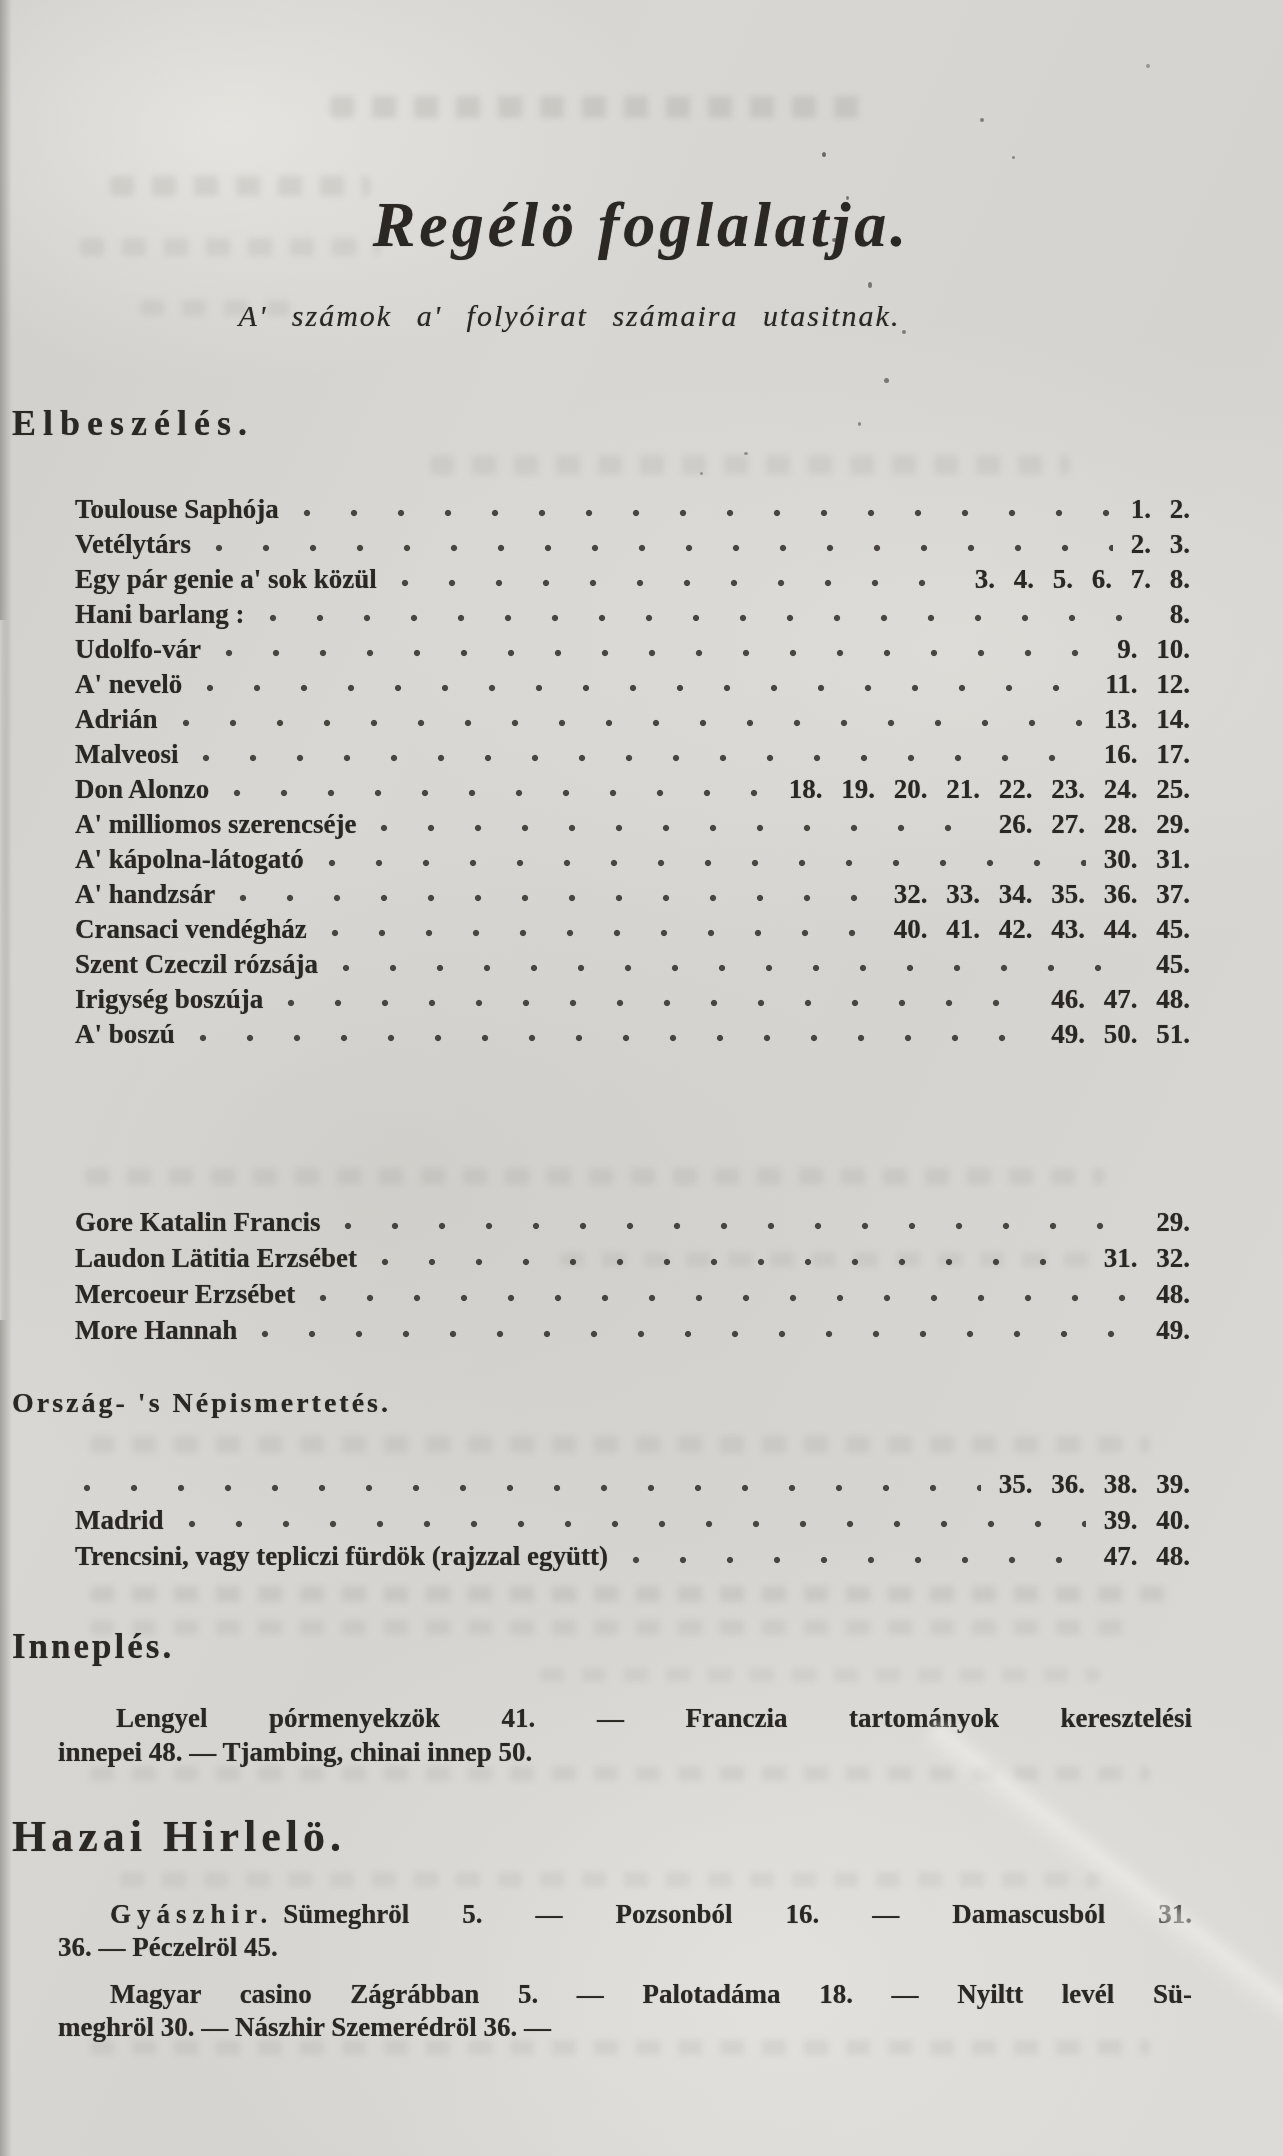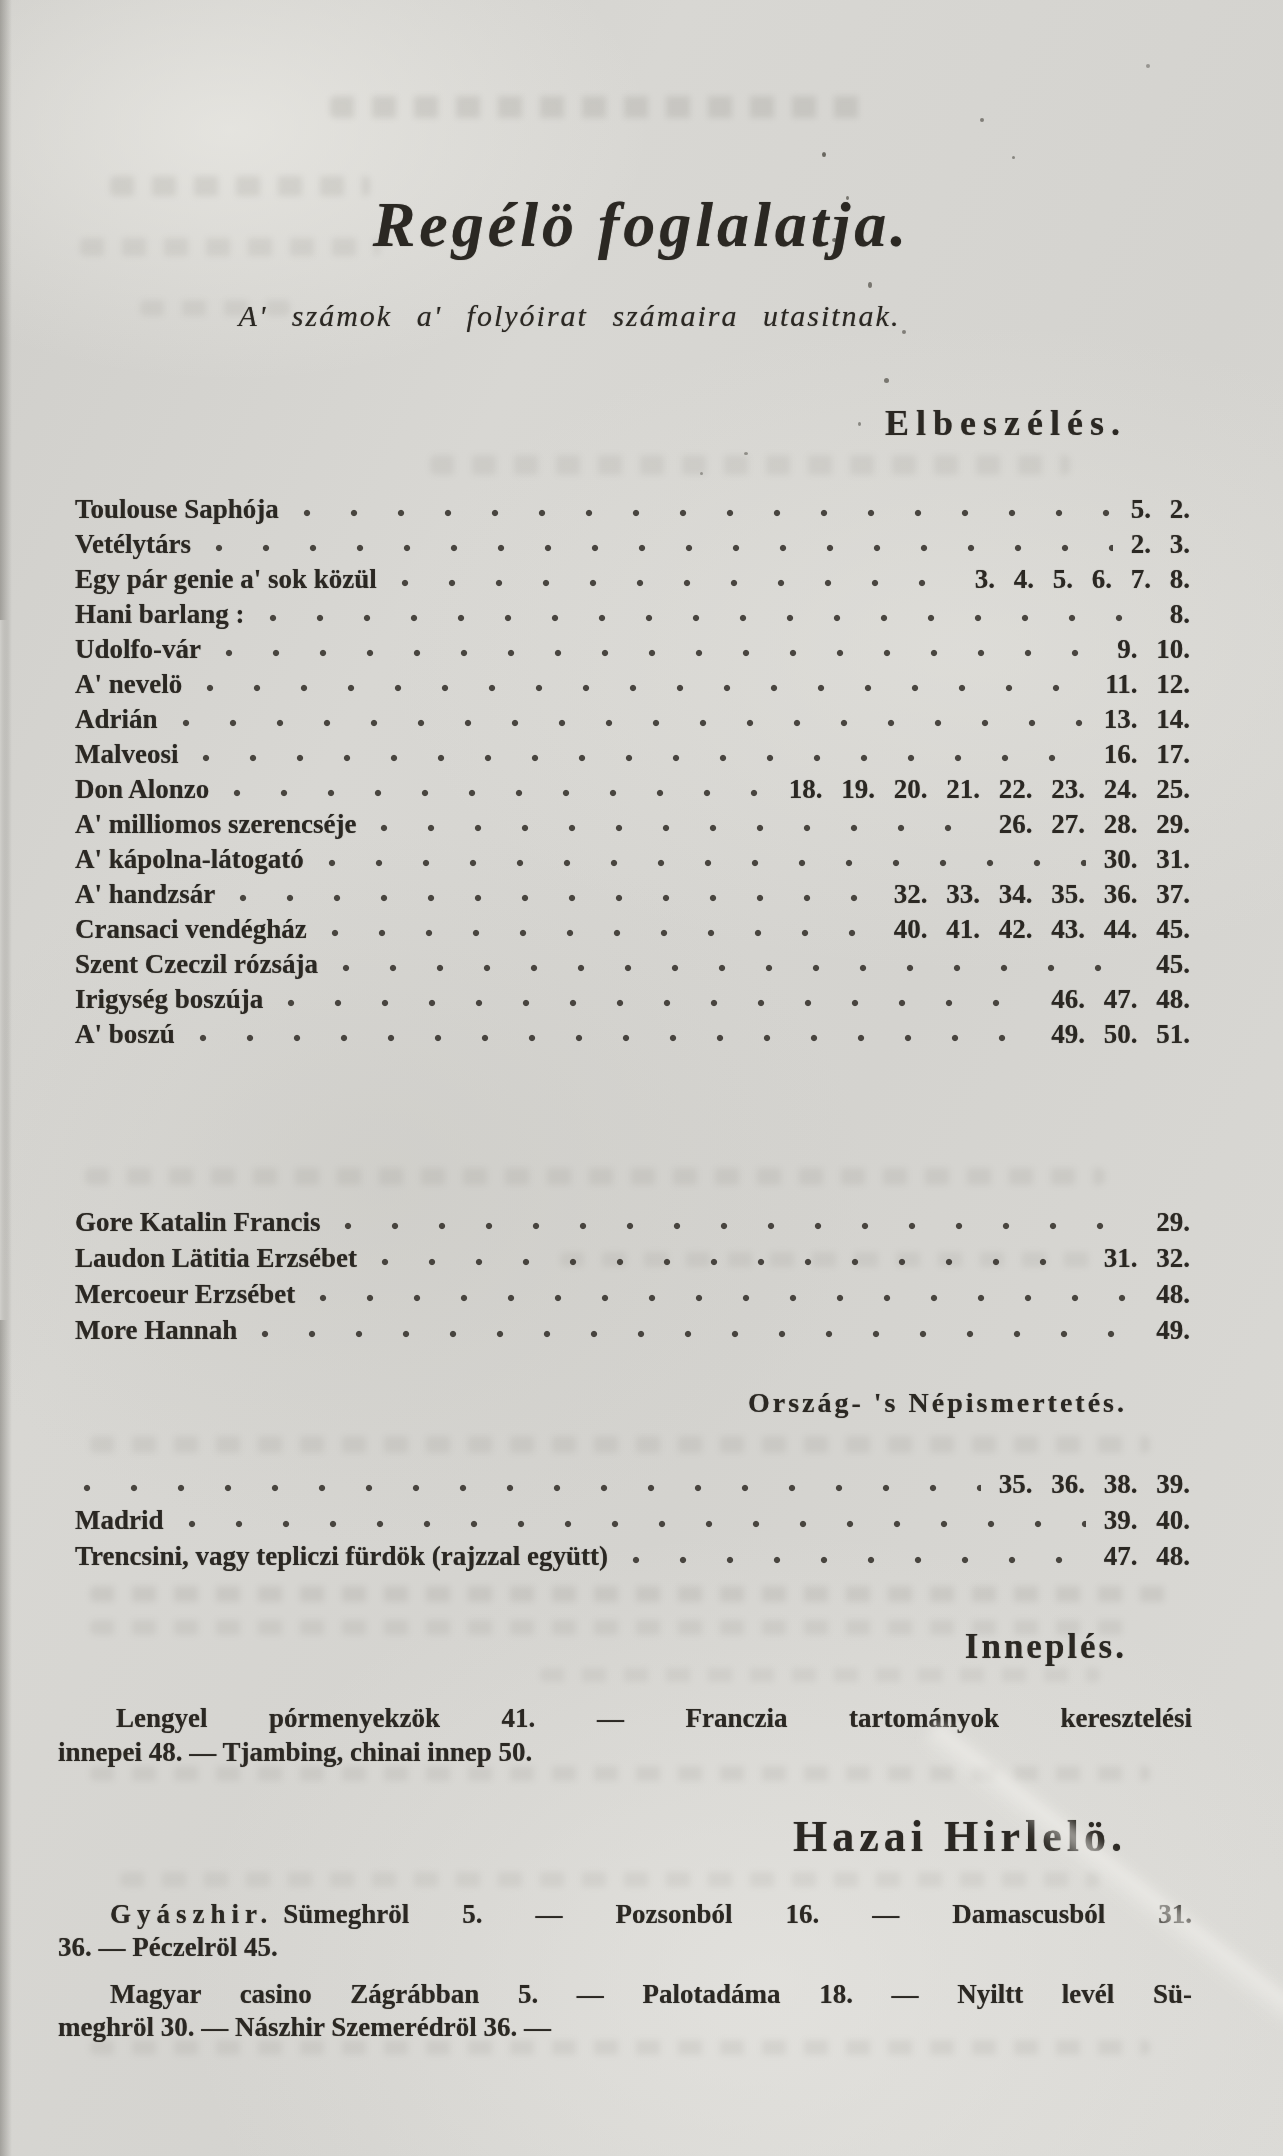--- a/index.html
+++ b/index.html
@@ -24,22 +24,22 @@
     font-size:64px; font-weight:bold; font-style:italic;
     letter-spacing:4px; line-height:1.1;
   }
   .masthead-subtitle {
     position:absolute; top:299px; left:0; width:1139px;
     text-align:center;
     font-size:30px; font-style:italic;
     letter-spacing:2px; word-spacing:15px;
   }
   .sec-heading {
-    position:absolute; left:6px; width:1121px;
-    text-align:right; font-weight:bold; line-height:1.1;
+    position:absolute; left:12px; width:1121px;
+    text-align:left; font-weight:bold; line-height:1.1;
   }
   .h-elbeszeles   { top:404px;  font-size:36px; letter-spacing:7px; }
   .h-elettortenet { top:1126px; font-size:36px; letter-spacing:8px; }
   .h-orszag       { top:1388px; font-size:28px; letter-spacing:3px; }
   .h-inneples     { top:1628px; font-size:35px; letter-spacing:3px; }
   .h-hazai        { top:1813px; font-size:44px; letter-spacing:5px; }
 
   .toc { position:absolute; left:75px; width:1115px; }
   .toc-1 { top:492px; }
   .toc-2 { top:1204px; }
@@ -125,21 +125,21 @@
   <div class="speck" style="left:1146px; top:64px; width:4px; height:4px; opacity:.4;"></div>
 
   <div class="masthead-title ink">Regélö foglalatja.</div>
   <div class="masthead-subtitle ink">A' számok a' folyóirat számaira utasitnak.</div>
 
   <div class="sec-heading h-elbeszeles ink">Elbeszélés.</div>
   <div class="toc toc-1">
     <div class="toc-row">
         <span class="toc-title ink">Toulouse Saphója</span>
         <span class="toc-leader"></span>
-        <span class="toc-pages ink">5. 2.</span>
+        <span class="toc-pages ink">1. 2.</span>
       </div>
     <div class="toc-row">
         <span class="toc-title ink">Vetélytárs</span>
         <span class="toc-leader"></span>
         <span class="toc-pages ink">2. 3.</span>
       </div>
     <div class="toc-row">
         <span class="toc-title ink">Egy pár genie a' sok közül</span>
         <span class="toc-leader"></span>
         <span class="toc-pages ink">3. 4. 5. 6. 7. 8.</span>

